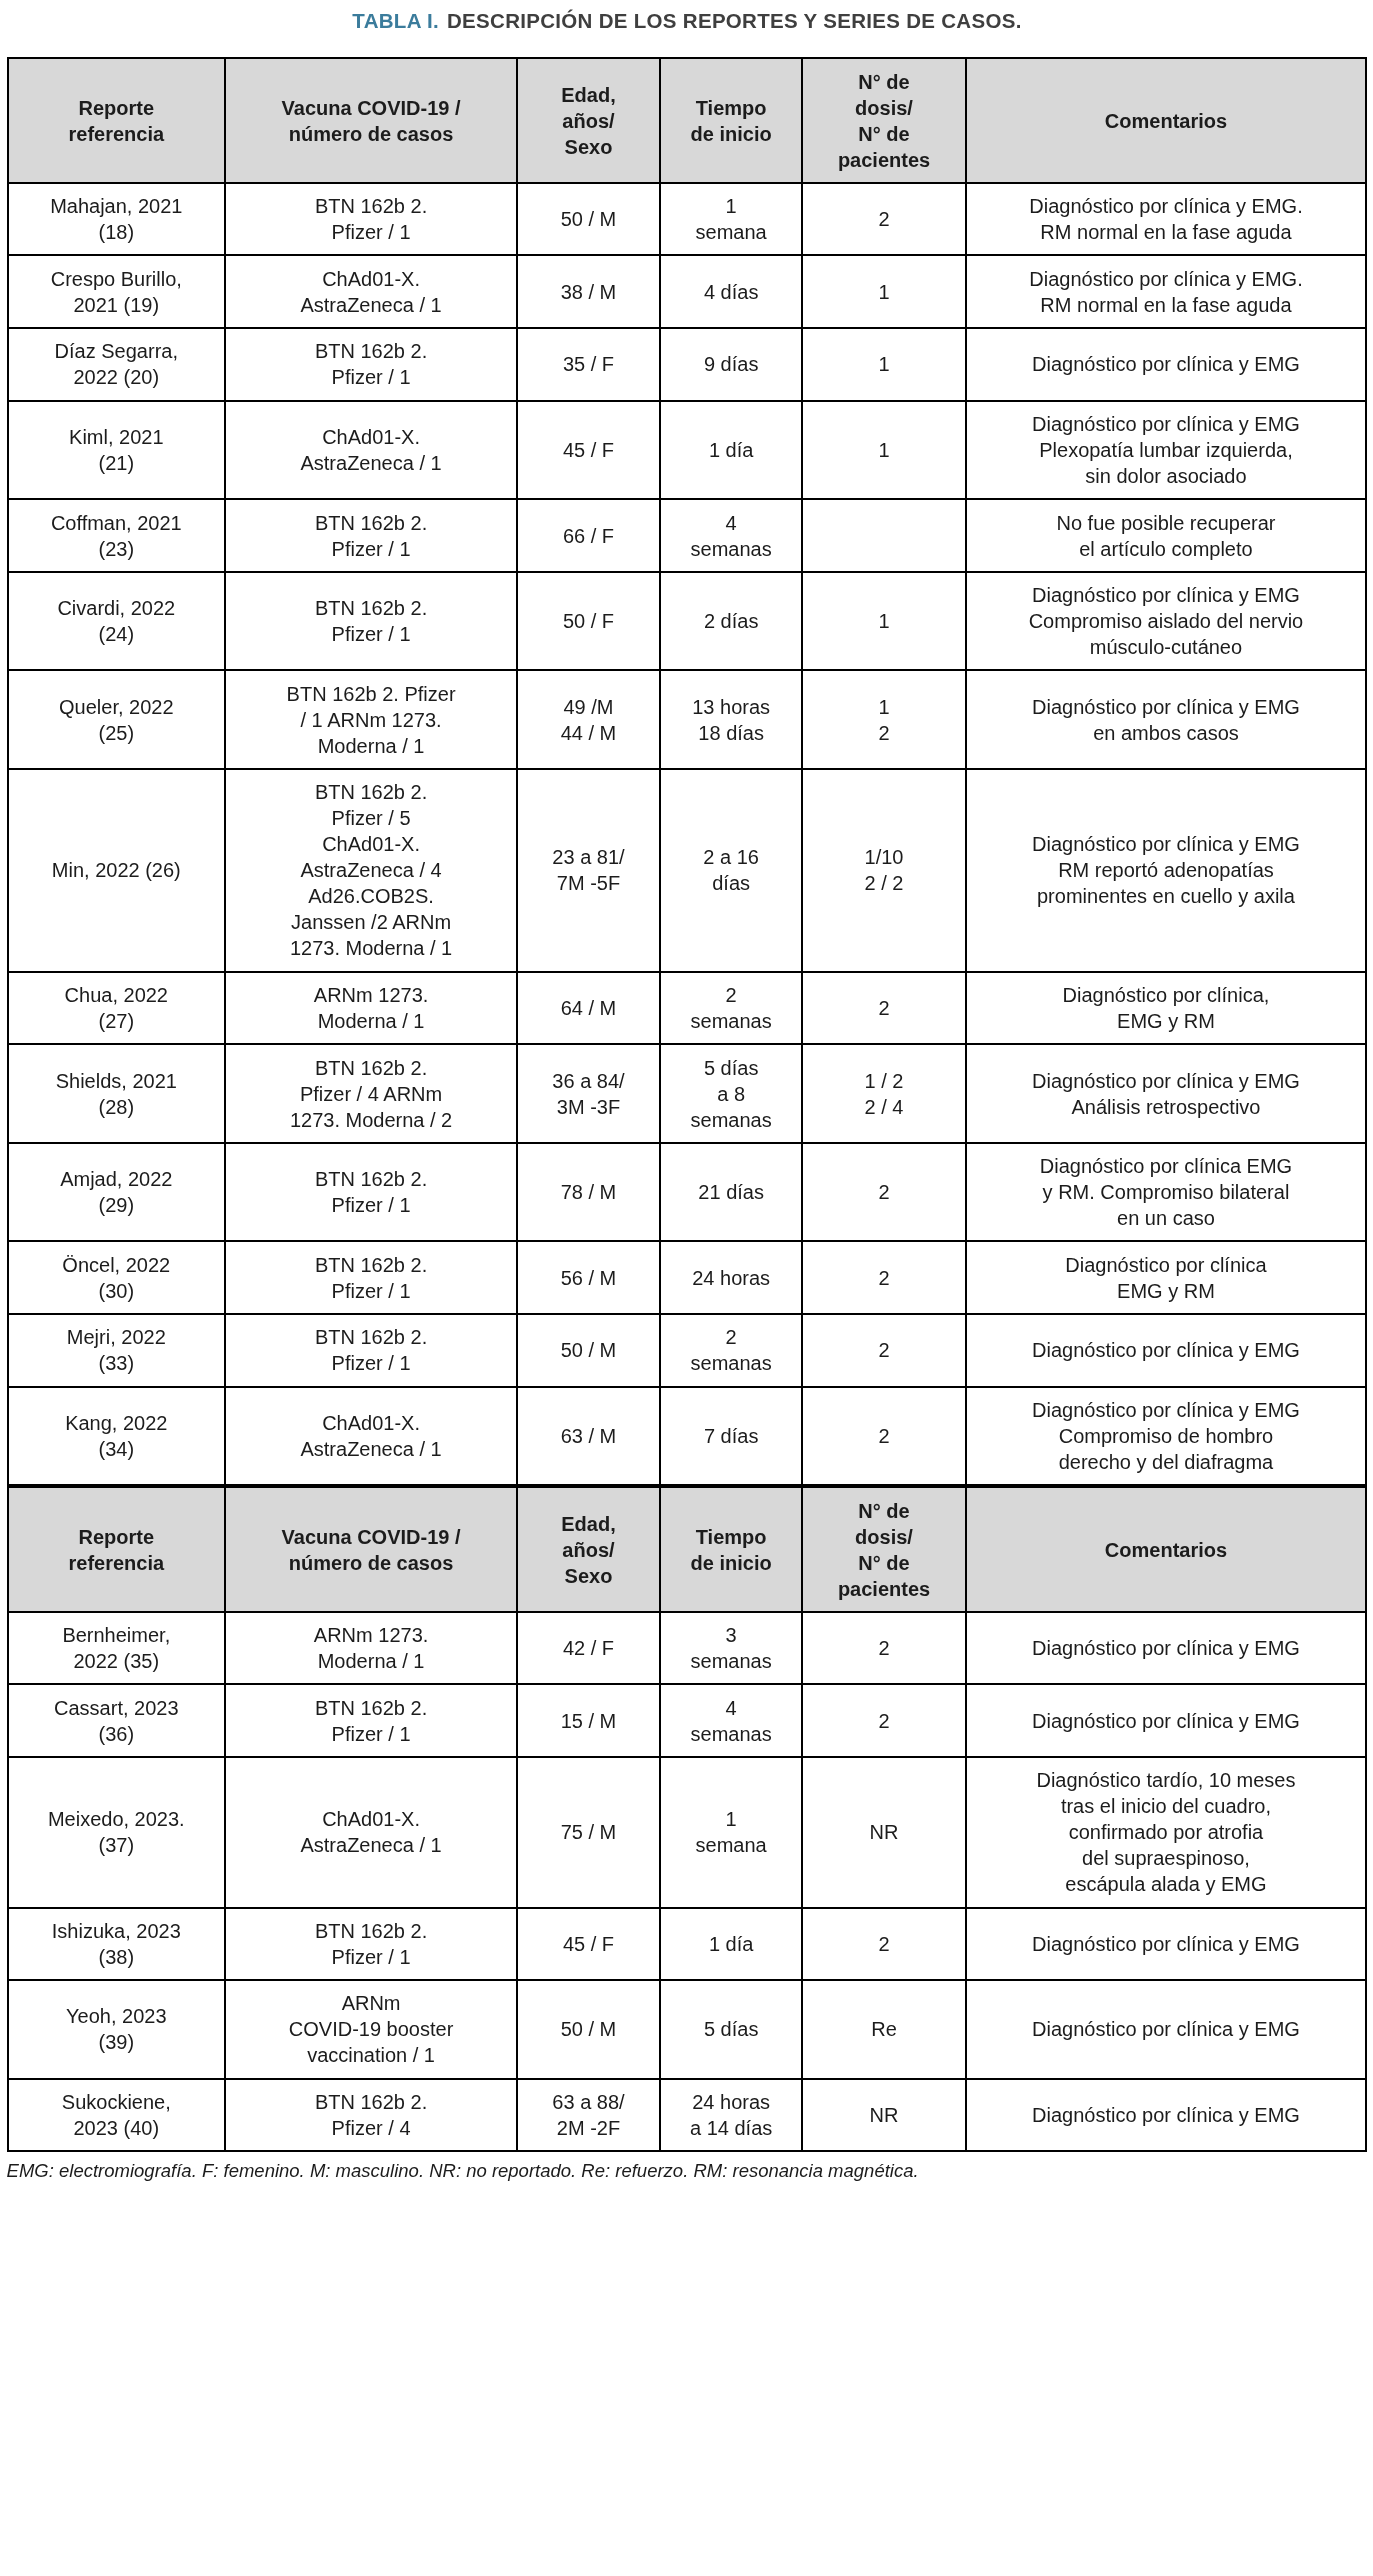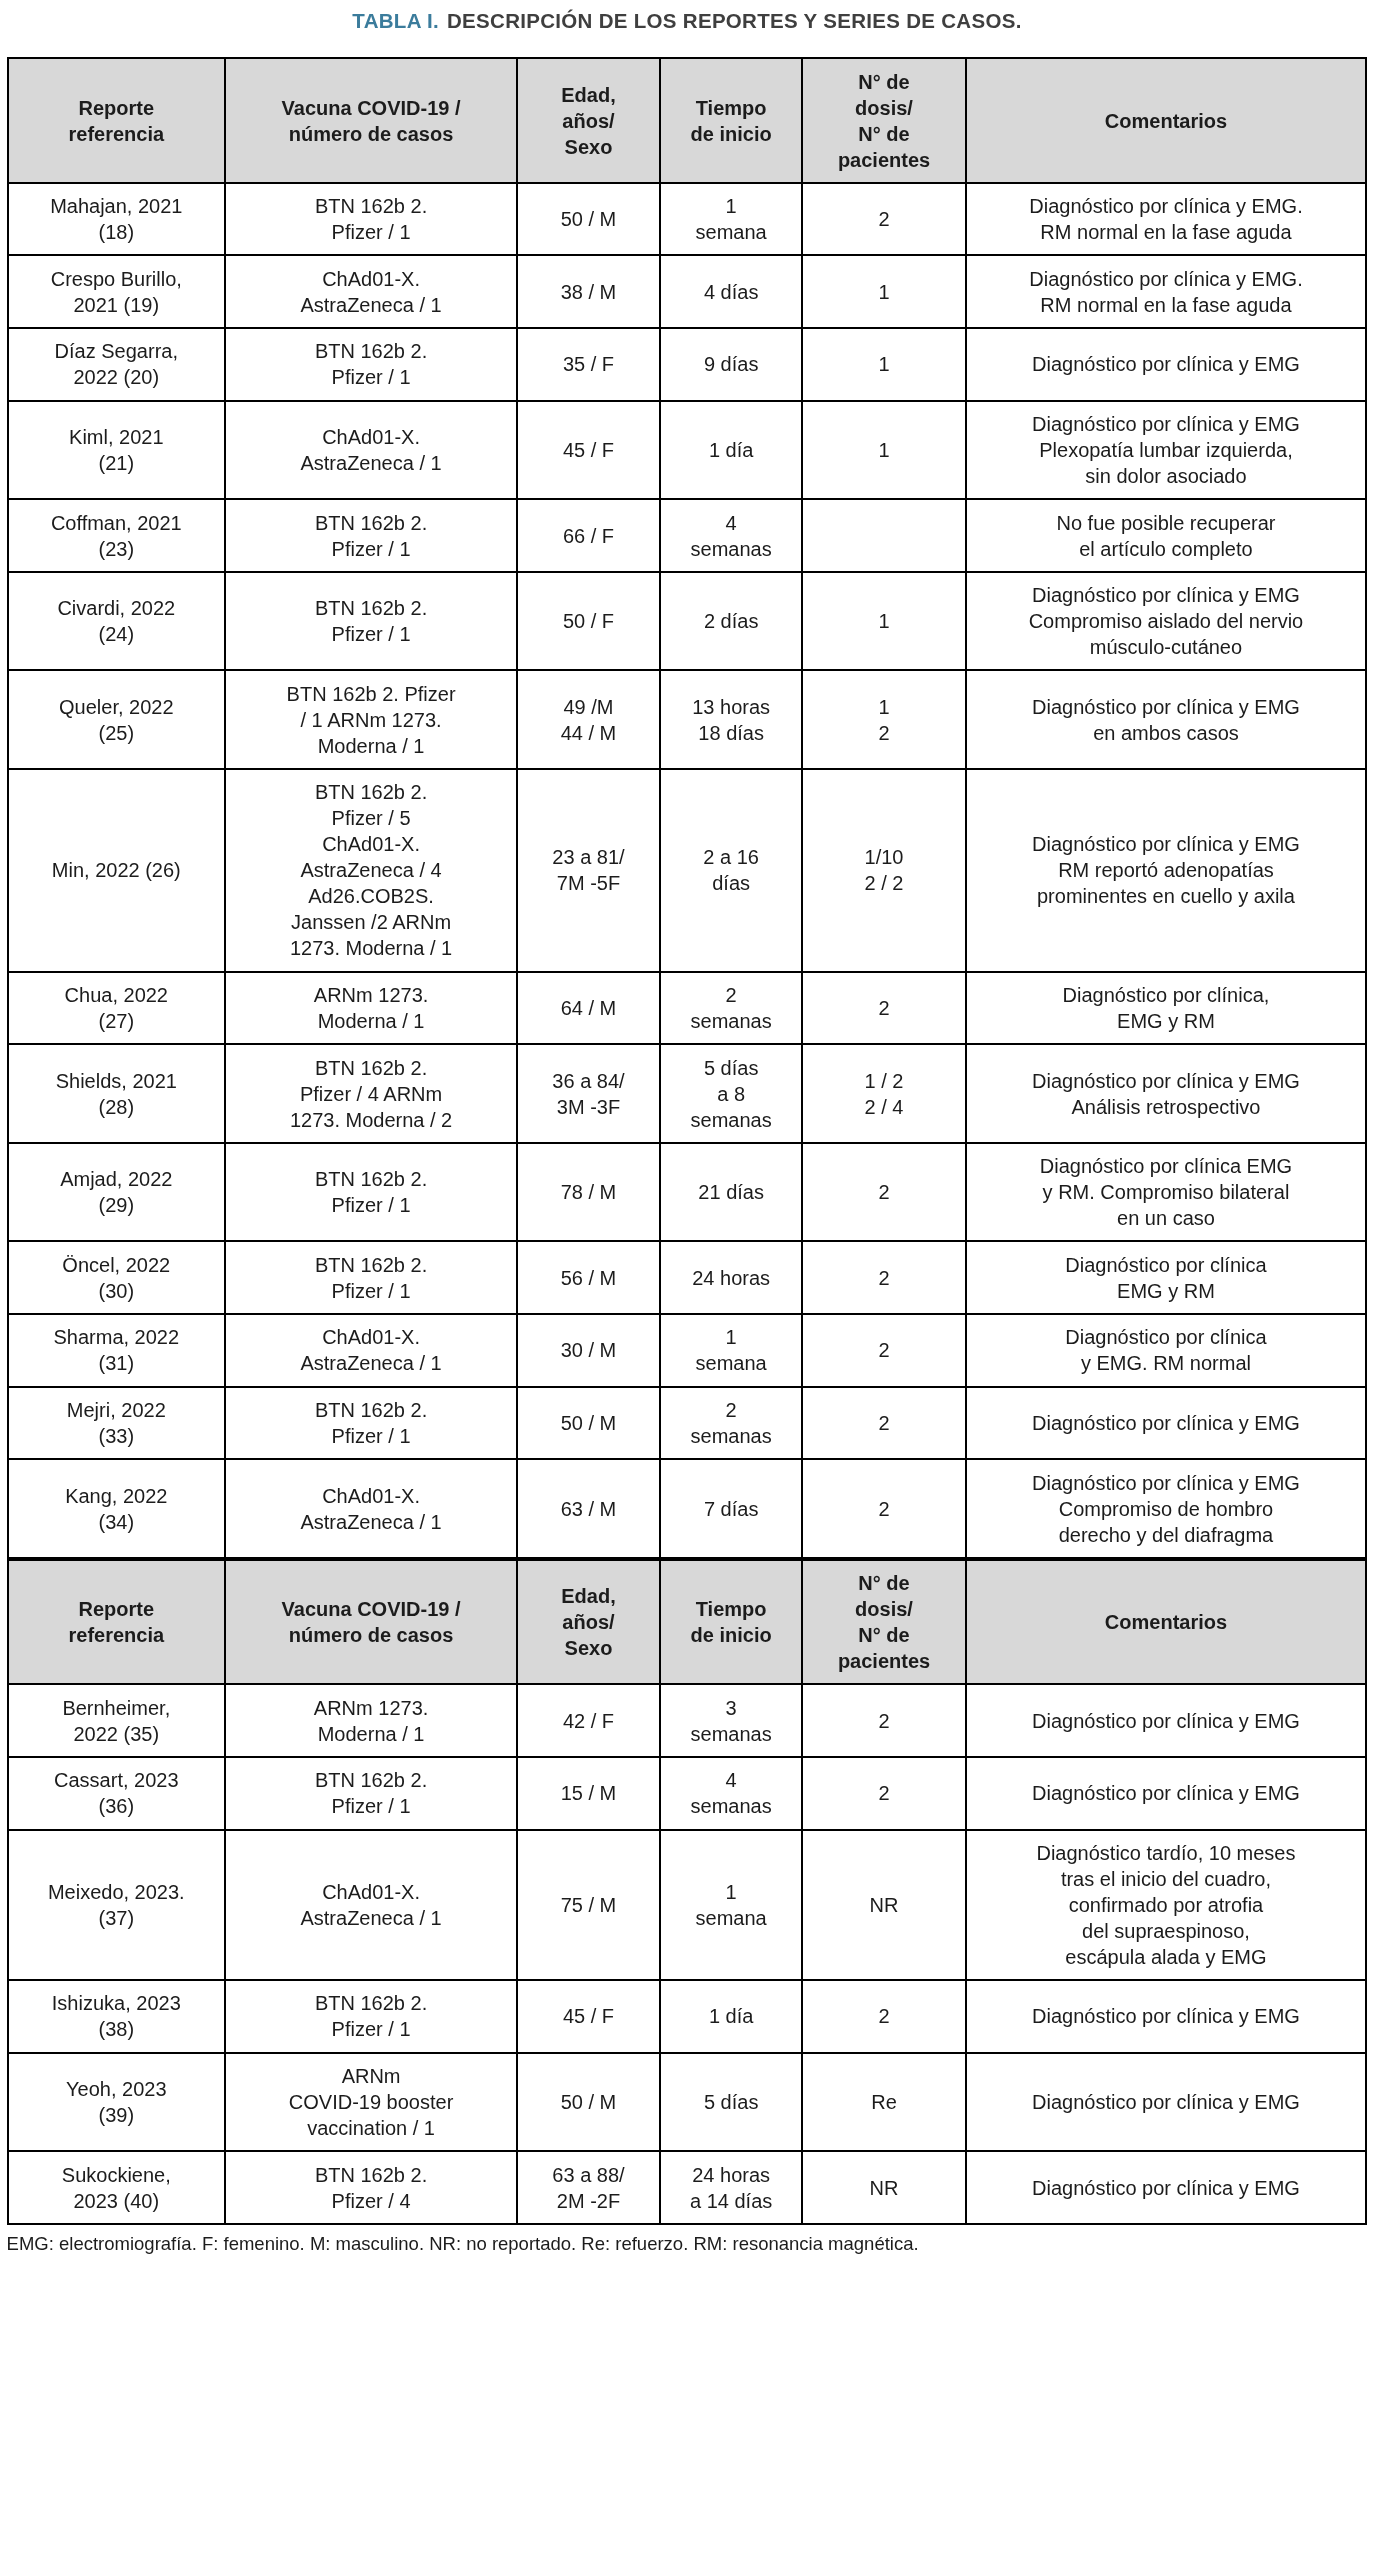--- a/index.html
+++ b/index.html
@@ -44,20 +44,21 @@
   tbody.repeat th { border-top-width: 4px; }
 
   col.c1 { width: 16%; }
   col.c2 { width: 21.5%; }
   col.c3 { width: 10.5%; }
   col.c4 { width: 10.5%; }
   col.c5 { width: 12%; }
   col.c6 { width: 29.5%; }
 
   .footnote {
+    font-style: italic;
     font-size: 18.5px;
     margin-top: 8px;
     color: #1c1c1c;
     text-align: left;
   }
 </style>
 </head>
 <body>
 
 <div class="page">
@@ -242,32 +243,20 @@
 (30)</td>
           <td>BTN 162b 2.
 Pfizer / 1</td>
           <td>56 / M</td>
           <td>24 horas</td>
           <td>2</td>
           <td>Diagnóstico por clínica
 EMG y RM</td>
         </tr>
         <tr>
-          <td>Sharma, 2022
-(31)</td>
-          <td>ChAd01-X.
-AstraZeneca / 1</td>
-          <td>30 / M</td>
-          <td>1
-semana</td>
-          <td>2</td>
-          <td>Diagnóstico por clínica
-y EMG. RM normal</td>
-        </tr>
-        <tr>
           <td>Mejri, 2022
 (33)</td>
           <td>BTN 162b 2.
 Pfizer / 1</td>
           <td>50 / M</td>
           <td>2
 semanas</td>
           <td>2</td>
           <td>Diagnóstico por clínica y EMG</td>
         </tr>

